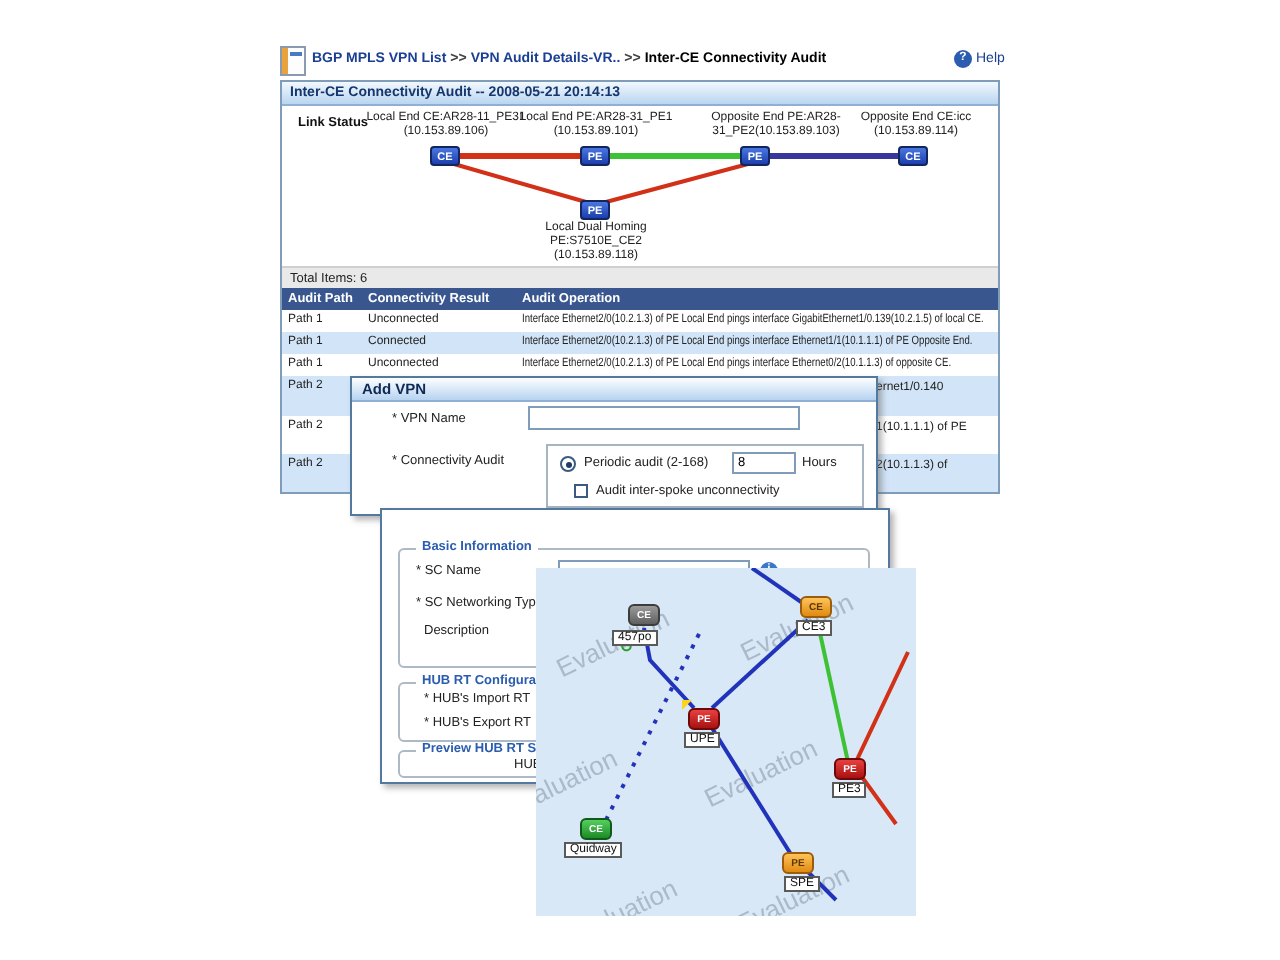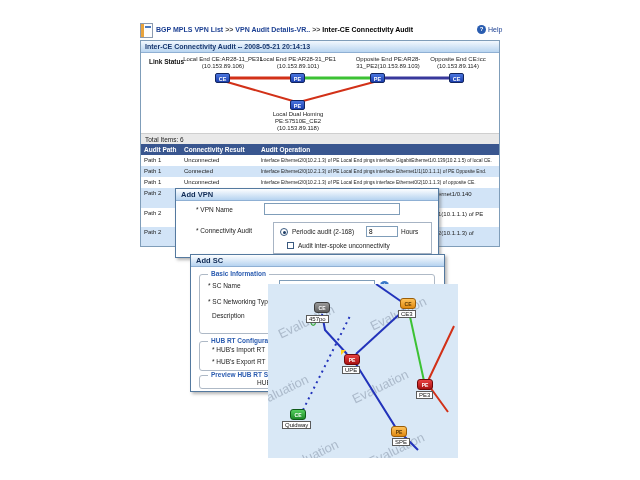--- a/index.html
+++ b/index.html
@@ -166,21 +166,20 @@
     <span class="radio checked" style="left:6px;top:5px;"></span>
     <span class="flabel" style="left:18px;top:5px;">Periodic audit (2-168)</span>
     <input class="tinput" style="left: 92px; top: 3px; width: 32px; height: 11px;" value="8">
     <span class="flabel" style="left:127px;top:5px;">Hours</span>
     <span class="checkbox" style="left:13px;top:19px;"></span>
     <span class="flabel" style="left:24px;top:19px;">Audit inter-spoke unconnectivity</span>
   </div>
 </div>
 
 <div class="dialog" id="add-sc">
-  <div class="dlg-title">Add SC</div>
 
   <div class="fieldset" style="left:8px;top:19px;width:236px;height:60px;">
     <span class="legend">Basic Information</span>
     <span class="flabel" style="left:8px;top:7px;">* SC Name</span>
     <input class="tinput" style="left: 79px; top: 5px; width: 96px; height: 11px;" value="">
     <span id="sc-info-icon" style="left:180px;top:6px;">i</span>
     <span class="flabel" style="left:8px;top:23px;">* SC Networking Type</span>
     <span class="flabel" style="left:12px;top:37px;">Description</span>
   </div>
 

